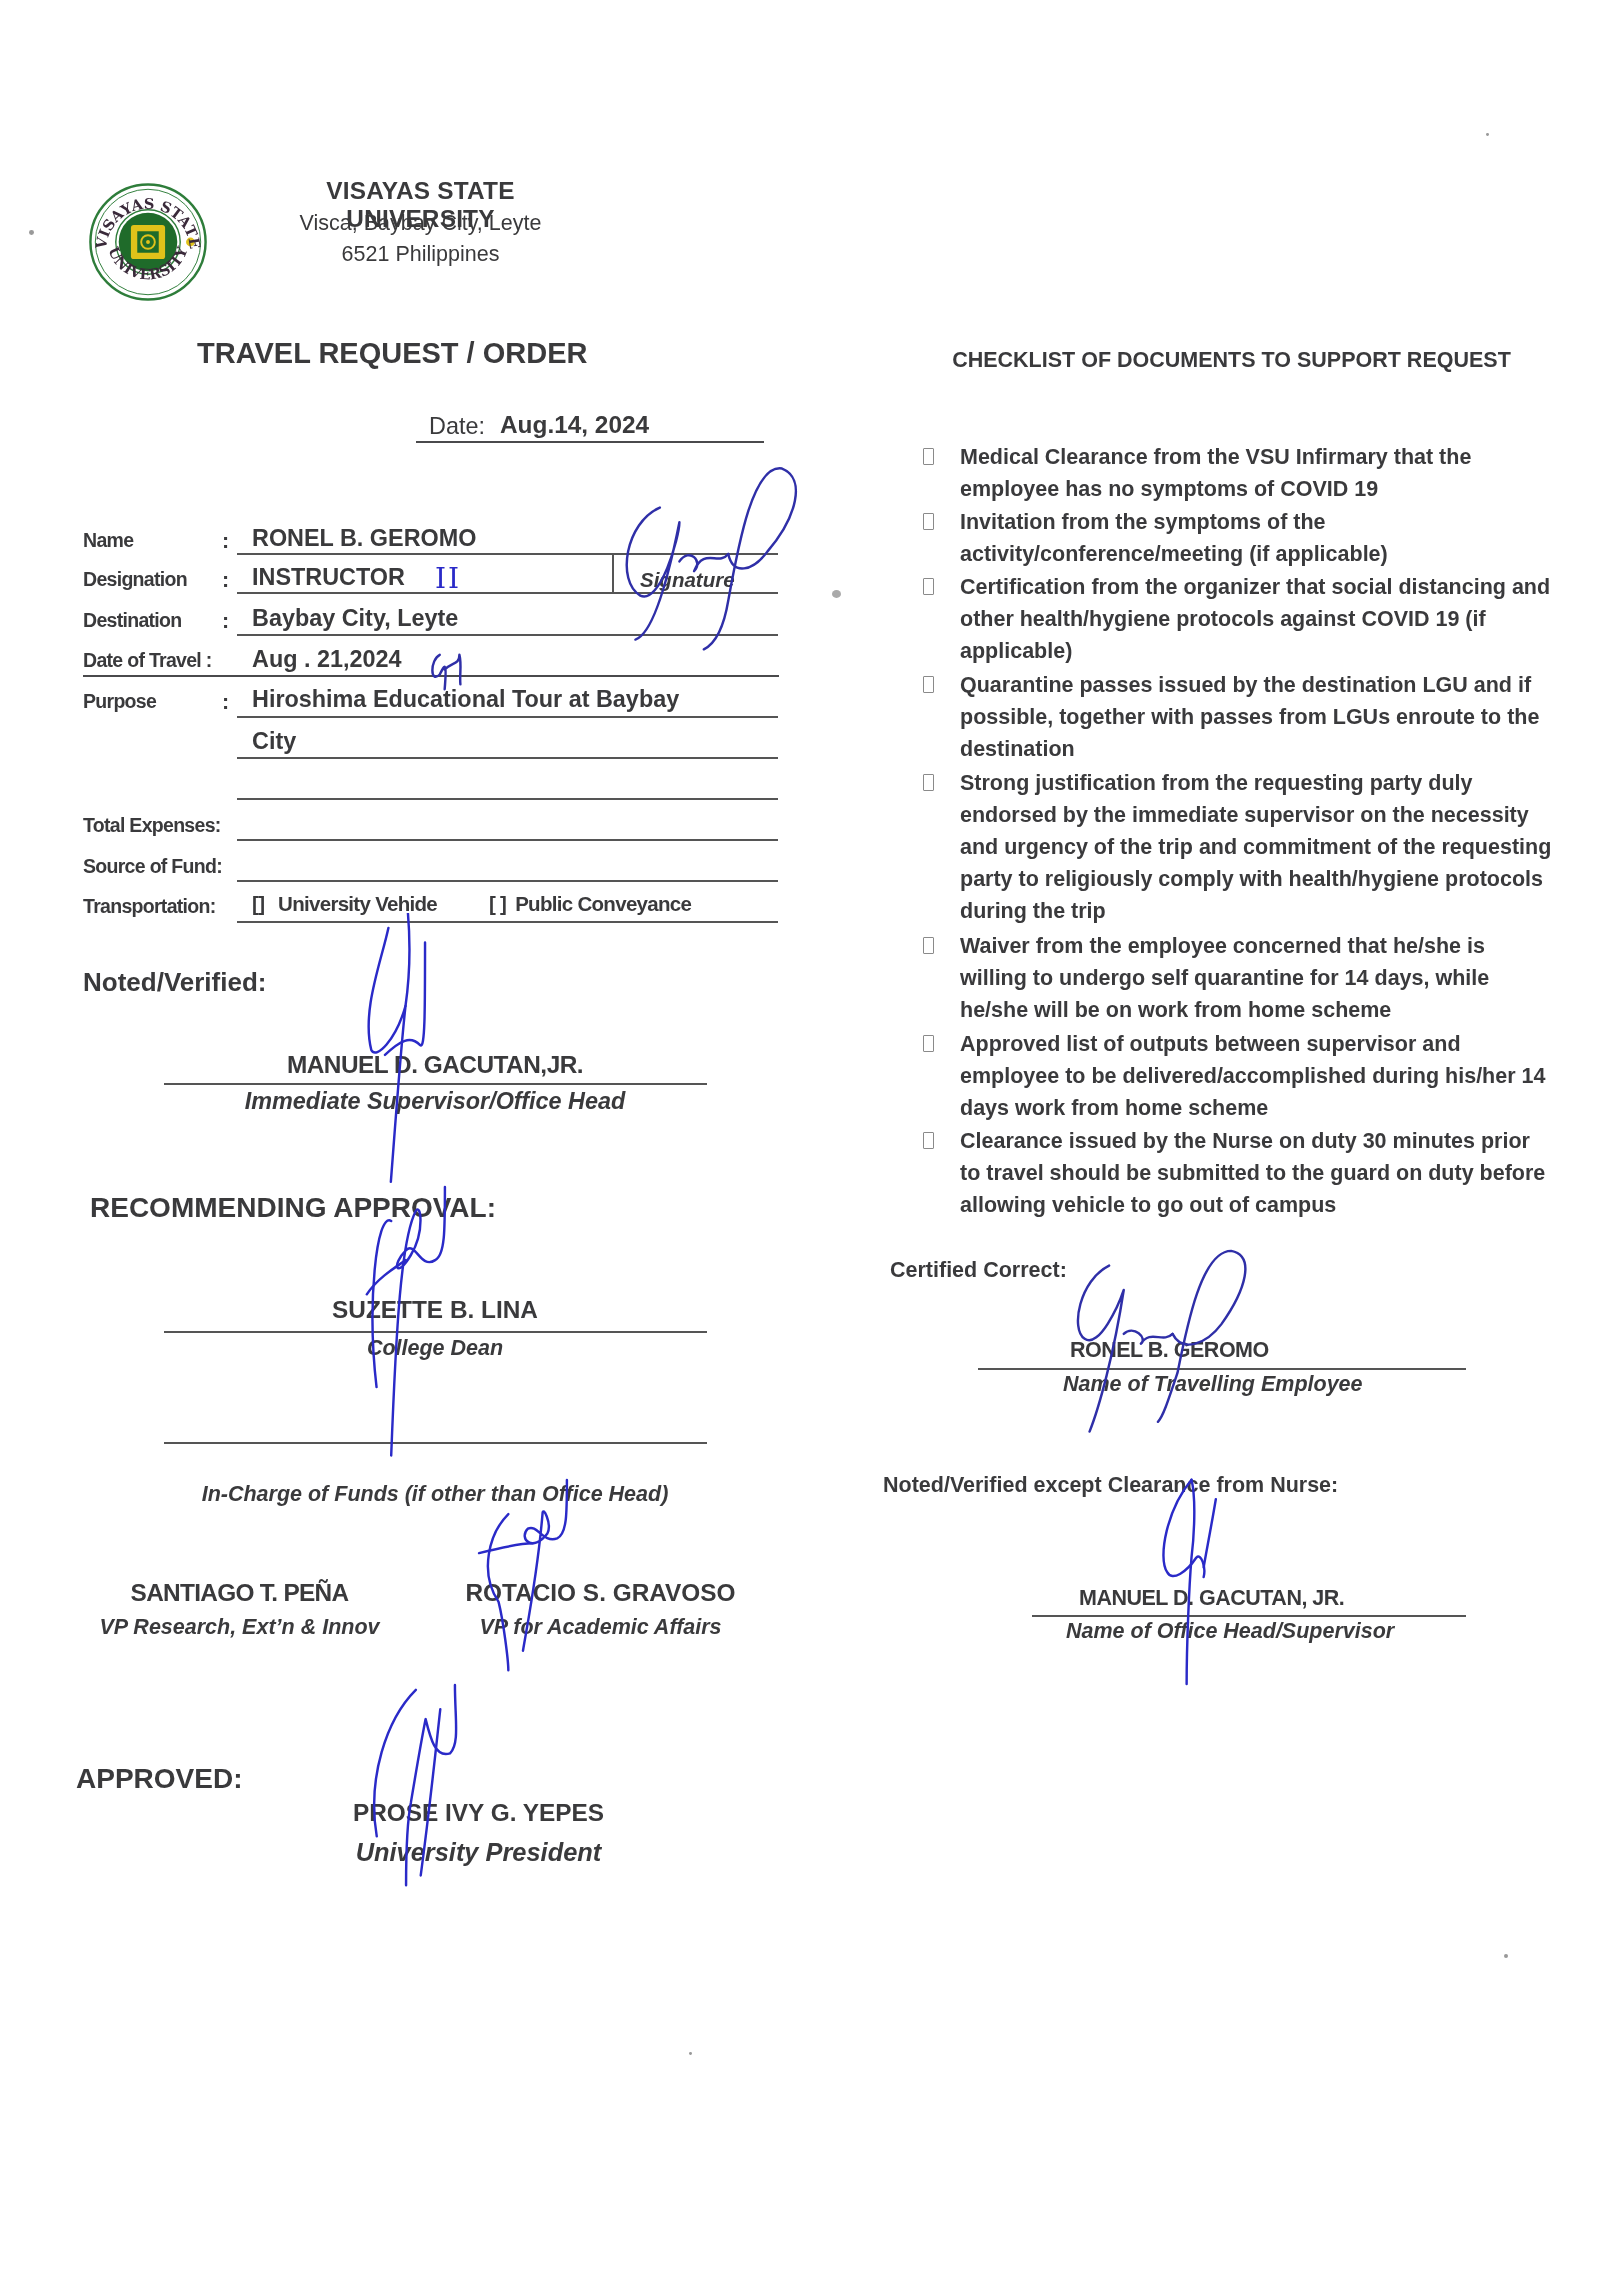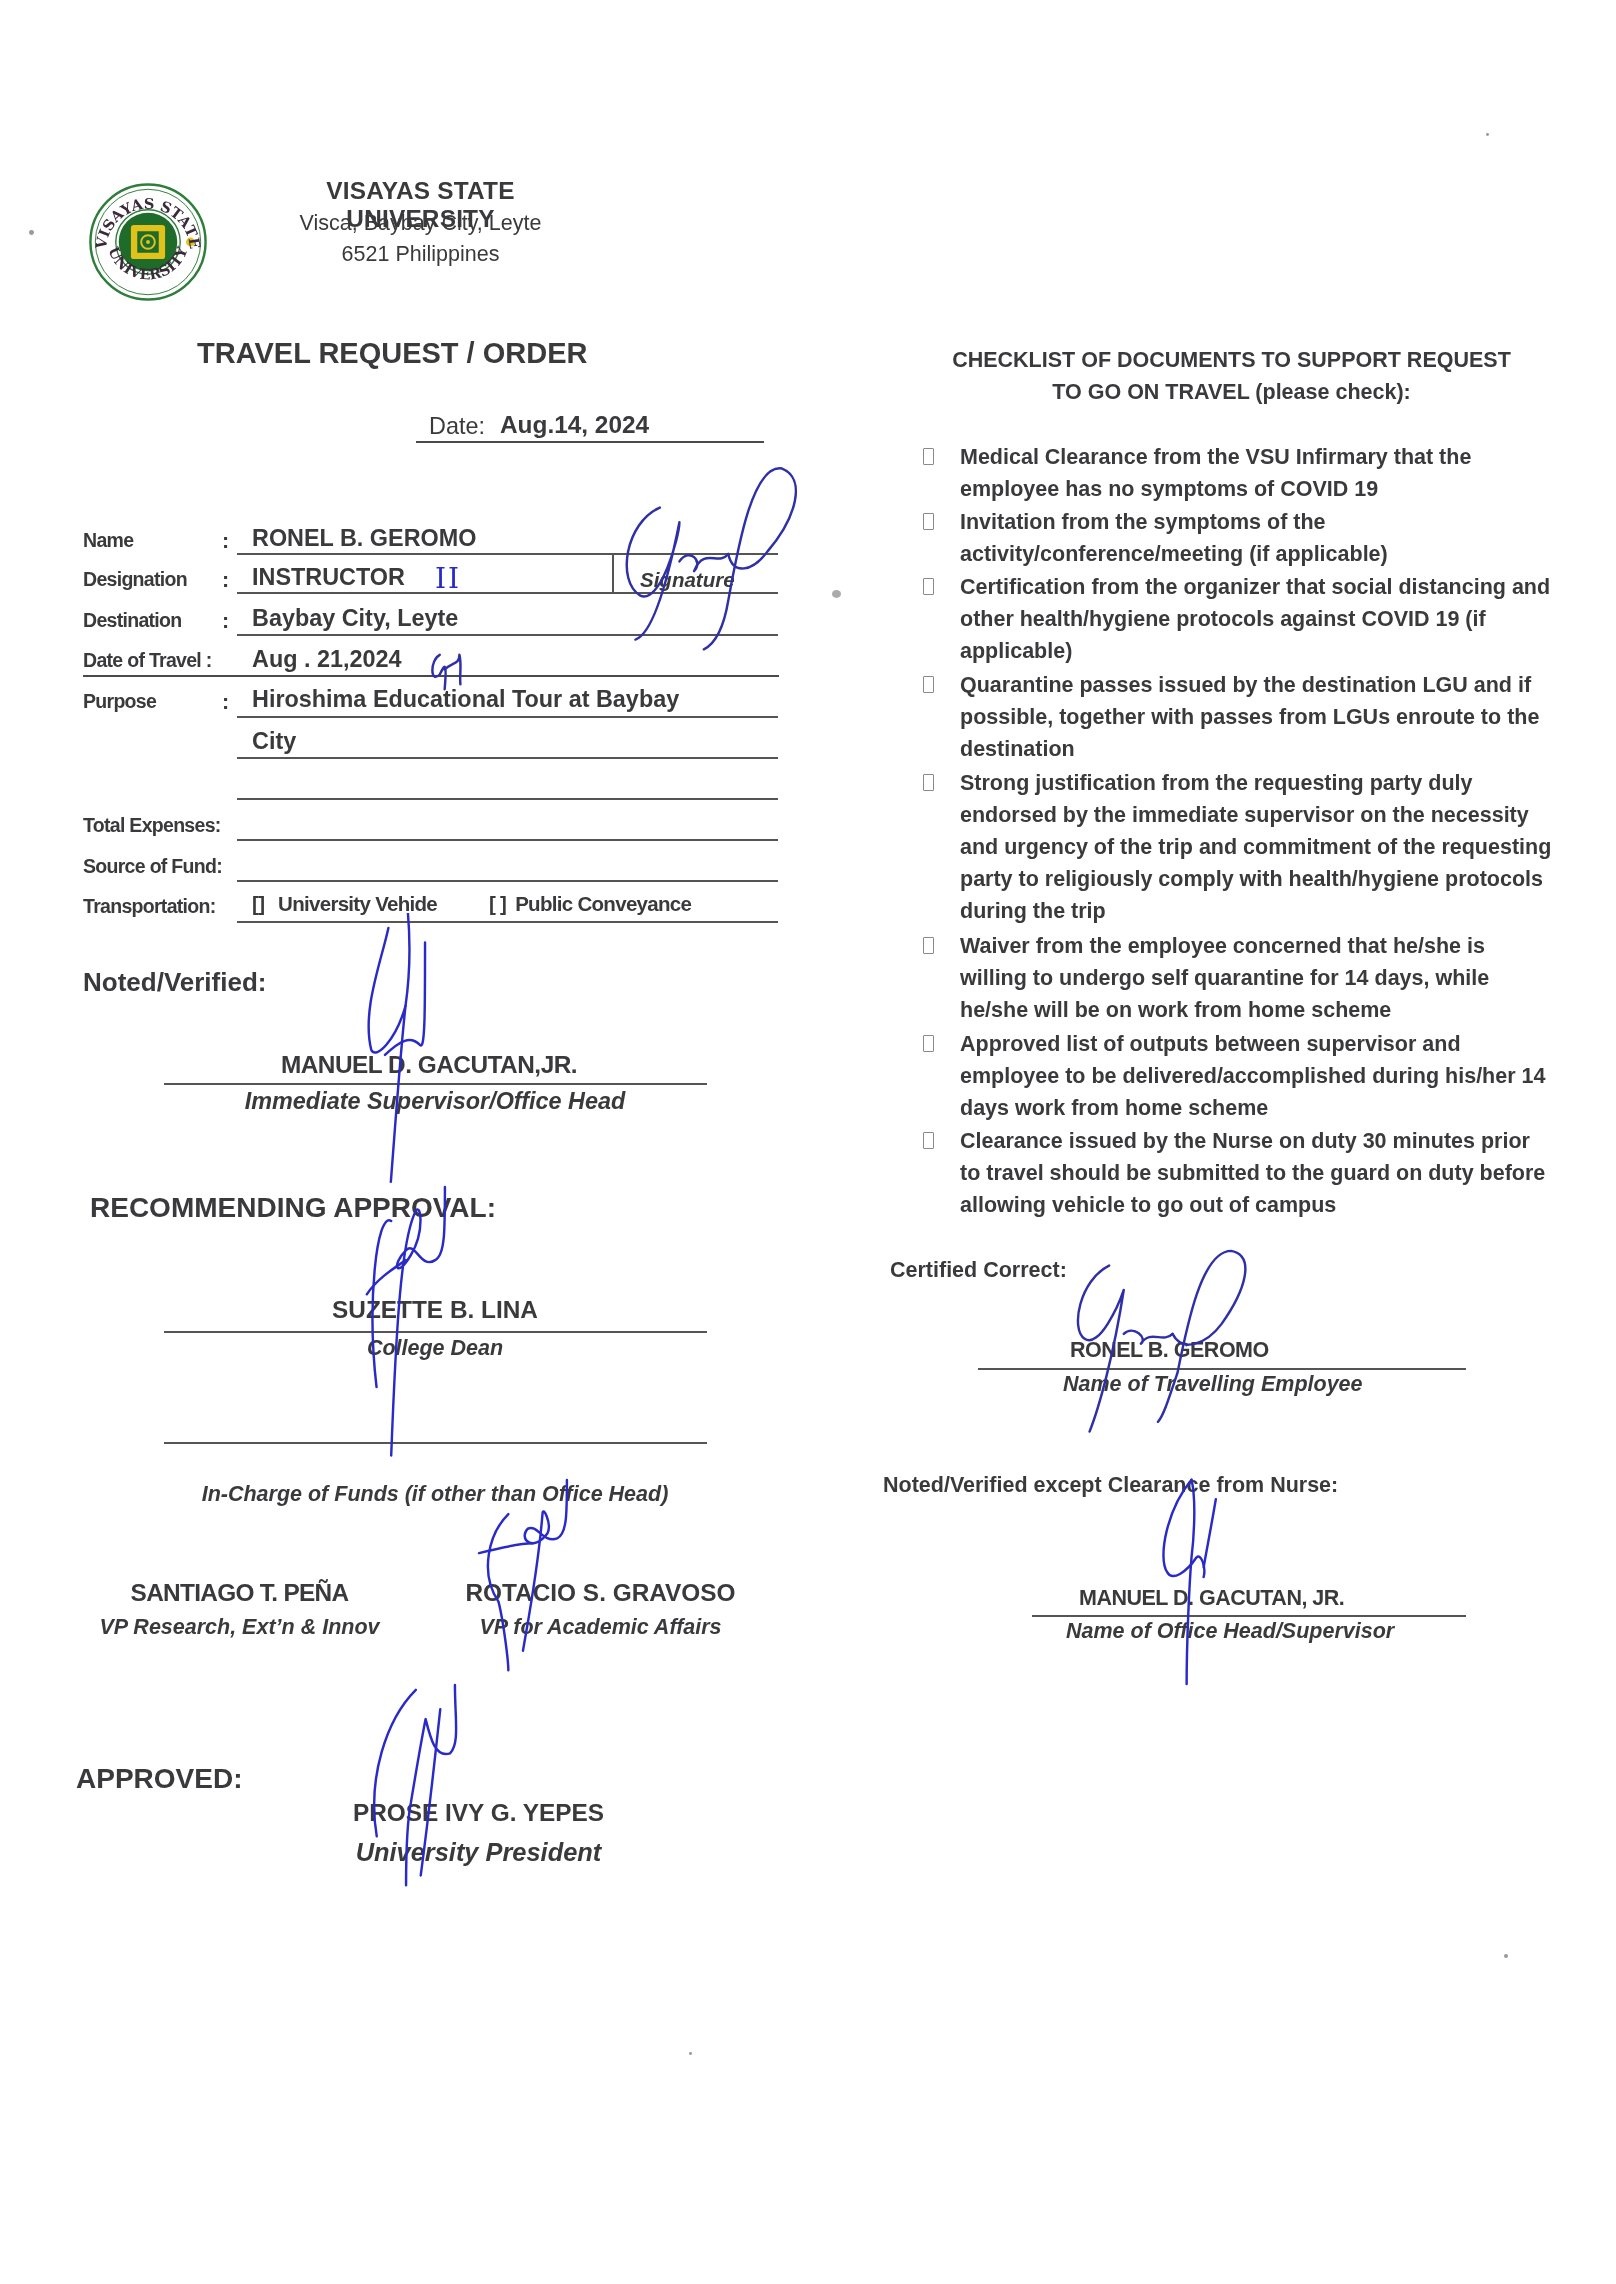--- a/index.html
+++ b/index.html
@@ -121,21 +121,21 @@
   <span>[]</span>
   <span style="margin-left:8.8px;">University Vehide</span>
 </div>
 <div class="abs" style="left:489px;top:892px;font-size:20.5px;font-weight:bold;letter-spacing:-0.7px;">
   <span>[ ]</span>
   <span style="margin-left:3.9px;">Public Conveyance</span>
 </div>
 <div class="thinline" style="left:237px;top:921px;width:541px;"></div>
 
 <div class="abs sec-head" style="left:83px;top:967px;">Noted/Verified:</div>
-<div class="abs person center" style="left:158px;top:1051px;width:542px;letter-spacing:-0.5px;">MANUEL D. GACUTAN,JR.</div>
+<div class="abs person center" style="left:164px;top:1051px;width:542px;letter-spacing:-0.5px;">MANUEL D. GACUTAN,JR.</div>
 <div class="thinline" style="left:164px;top:1083px;width:543px;"></div>
 <div class="abs role center" style="left:164px;top:1088px;width:542px;">Immediate Supervisor/Office Head</div>
 
 <div class="abs sec-head-sm" style="left:90px;top:1192px;">RECOMMENDING APPROVAL:</div>
 <div class="abs person center" style="left:164px;top:1296px;width:542px;">SUZETTE B. LINA</div>
 <div class="thinline" style="left:164px;top:1331px;width:543px;"></div>
 <div class="abs role-sm center" style="left:164px;top:1336px;width:542px;">College Dean</div>
 <div class="thinline" style="left:164px;top:1442px;width:543px;"></div>
 <div class="abs role-sm center" style="left:164px;top:1449px;width:542px;margin-top:33px;">In-Charge of Funds (if other than Office Head)</div>
 
@@ -143,21 +143,20 @@
 <div class="abs role-sm center" style="left:88px;top:1615px;width:303px;">VP Research, Ext’n &amp; Innov</div>
 <div class="abs person center" style="left:444px;top:1579px;width:313px;">ROTACIO S. GRAVOSO</div>
 <div class="abs role-sm center" style="left:444px;top:1615px;width:313px;">VP for Academic Affairs</div>
 
 <div class="abs sec-head-sm" style="left:76px;top:1763px;">APPROVED:</div>
 <div class="abs person center" style="left:332px;top:1799px;width:293px;">PROSE IVY G. YEPES</div>
 <div class="abs role center" style="left:332px;top:1838px;width:293px;font-size:25.4px;">University  President</div>
 
 <div class="abs cl-head" style="left:909px;top:344px;width:645px;">
   <div>CHECKLIST OF DOCUMENTS TO SUPPORT REQUEST</div>
-  <div>TO GO ON TRAVEL (please check):</div>
 </div>
 
 <div class="cl-item" style="top:441px;">
   <span class="cl-box"></span>
   <div class="cl-text">Medical Clearance from the VSU Infirmary that the employee has no symptoms of COVID 19</div>
 </div>
 <div class="cl-item" style="top:506px;">
   <span class="cl-box"></span>
   <div class="cl-text">Invitation from the symptoms of the activity/conference/meeting (if applicable)</div>
 </div>

